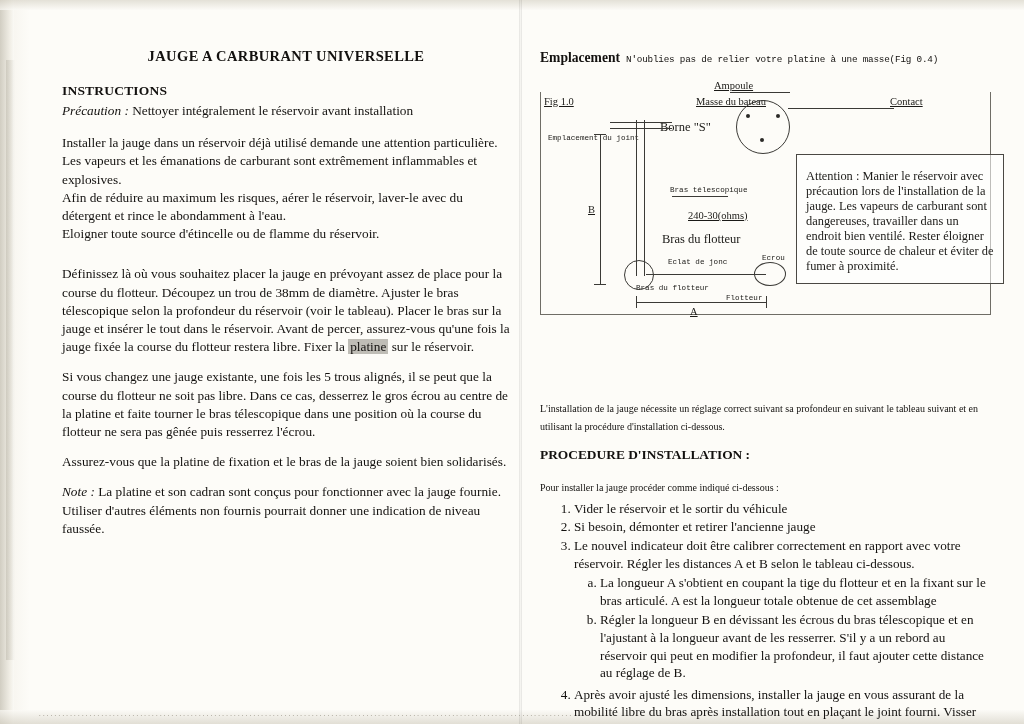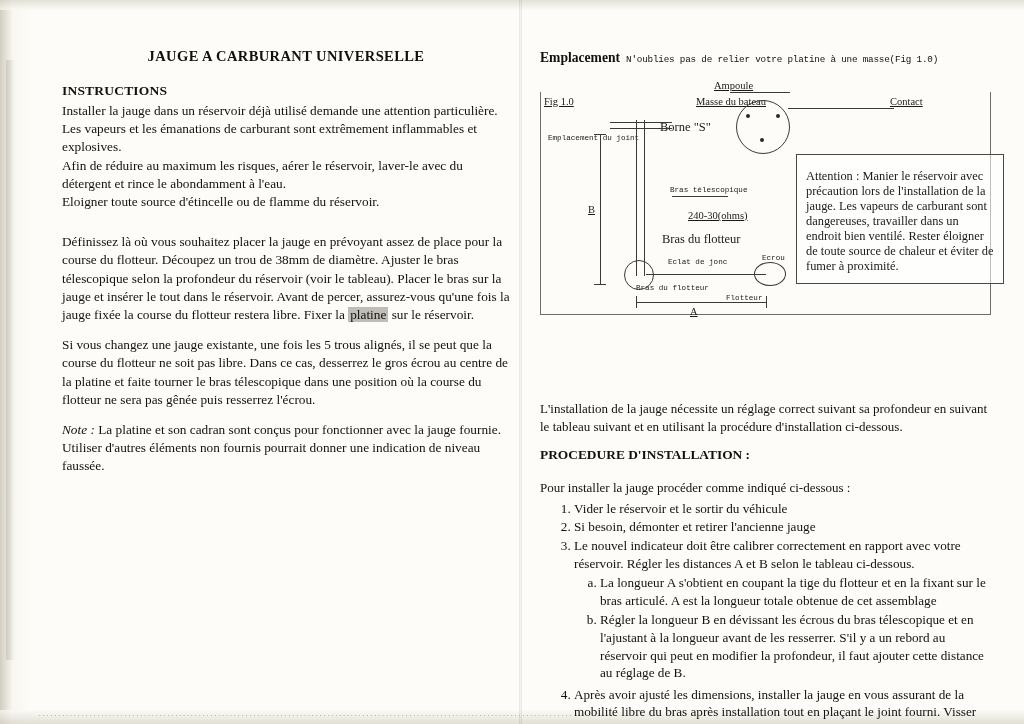--- a/index.html
+++ b/index.html
@@ -67,21 +67,21 @@
   .ellipse{position:absolute;border:1px solid #3b3a36;border-radius:50%;}
 
   
   .warnbox{
     position:absolute;left:256px;top:80px;width:188px;
     border:1px solid #4a4843;background:rgba(255,255,255,.55);
     padding:14px 9px 9px 9px;
     font-family:"Liberation Serif",serif;font-size:12.4px;line-height:15px;
   }
 
-  .r-para{font-size:13px;line-height:17.6px;margin:16px 0 12px 0;font-family:Liberation Serif, serif;}
+  .r-para{font-size:10px;line-height:17.6px;margin:16px 0 12px 0;font-family:Liberation Serif, serif;}
   .proc-head{font-weight:bold;font-size:13.4px;margin:0 0 2px 0;}
   ol.lvl1{margin:3px 0 0 0;padding-left:34px;font-size:13.2px;line-height:17.6px;}
   ol.lvl1>li{margin-bottom:1px;}
   ol.lvl2{list-style-type:lower-alpha;margin:2px 0 4px 0;padding-left:26px;}
   ol.lvl2>li{margin-bottom:2px;}
 
   
   .footer-noise{
     position:absolute;left:38px;bottom:4px;width:960px;height:8px;
     font-family:"Liberation Mono",monospace;font-size:6px;color:#a49f92;
@@ -95,40 +95,44 @@
   <div class="edge-left"></div>
   <div class="edge-top"></div>
   <div class="edge-bottom"></div>
   <div class="smudge"></div>
   <div class="fold"></div>
 
   <div class="col-left">
     <div class="doc-title">JAUGE A CARBURANT UNIVERSELLE</div>
 
     <div class="h2">INSTRUCTIONS</div>
+    <div class="precaution">
+      <span class="it">Précaution :</span><span> Nettoyer intégralement le réservoir avant installation</span>
+    </div>
 
     <div class="para tight">Installer la jauge dans un réservoir déjà utilisé demande une attention particulière.</div>
     <div class="para tight">Les vapeurs et les émanations de carburant sont extrêmement inflammables et explosives.</div>
     <div class="para tight">Afin de réduire au maximum les risques, aérer le réservoir, laver-le avec du détergent et rince le abondamment à l'eau.</div>
     <div class="para">Eloigner toute source d'étincelle ou de flamme du réservoir.</div>
 
     <div class="gap"></div>
 
     <div class="para"><span>Définissez là où vous souhaitez placer la jauge en prévoyant assez de place pour la course du flotteur. Découpez un trou de 38mm de diamètre. Ajuster le bras télescopique selon la profondeur du réservoir (voir le tableau). Placer le bras sur la jauge et insérer le tout dans le réservoir. Avant de percer, assurez-vous qu'une fois la jauge fixée la course du flotteur restera libre. Fixer la </span><span class="highlight">platine</span><span> sur le réservoir.</span></div>
 
     <div class="para">Si vous changez une jauge existante, une fois les 5 trous alignés, il se peut que la course du flotteur ne soit pas libre. Dans ce cas, desserrez le gros écrou au centre de la platine et faite tourner le bras télescopique dans une position où la course du flotteur ne sera pas gênée puis resserrez l'écrou.</div>
+    <div class="para">Assurez-vous que la platine de fixation et le bras de la jauge soient bien solidarisés.</div>
 
     <div class="para">
       <span class="it">Note :</span><span> La platine et son cadran sont conçus pour fonctionner avec la jauge fournie. Utiliser d'autres éléments non fournis pourrait donner une indication de niveau faussée.</span>
     </div>
   </div>
 
   <div class="col-right">
     <div>
-      <span class="inst-head">Emplacement</span><span class="inst-note">N'oublies pas de relier votre platine à une masse(Fig 1.0)</span>
+      <span class="inst-head">Emplacement</span><span class="inst-note">N'oublies pas de relier votre platine à une masse(Fig 0.4)</span>
     </div>
 
     <div class="figure">
       <div class="fig-frame"></div>
       <div class="fig-frame2"></div>
 
       <div class="lbl m" style="left:4px;top:22px;">Fig 1.0</div>
       <div class="lbl s" style="left:0px;top:60px;padding-left:8px;">Emplacement du joint</div>
 
       <div class="lbl m" style="left:174px;top:6px;">Ampoule</div>

